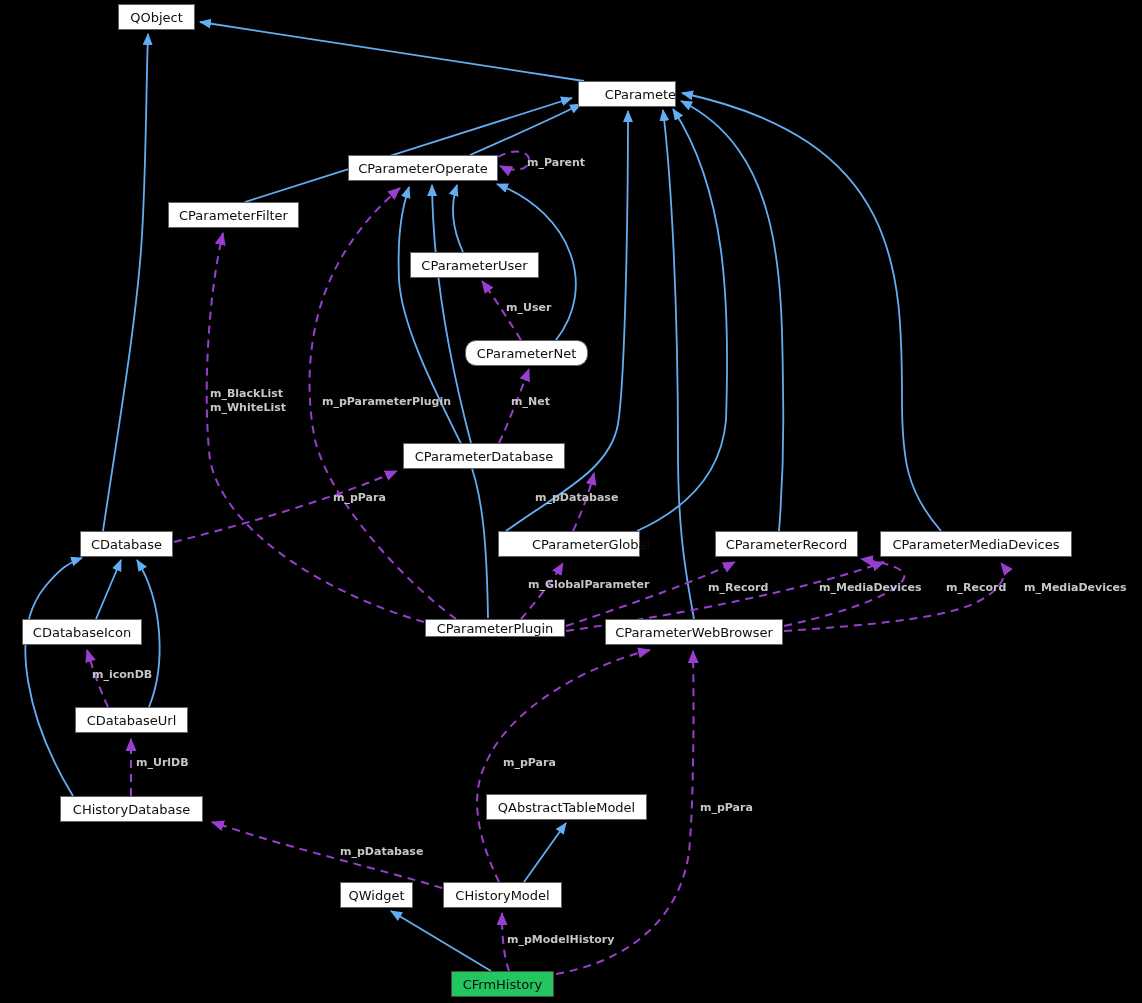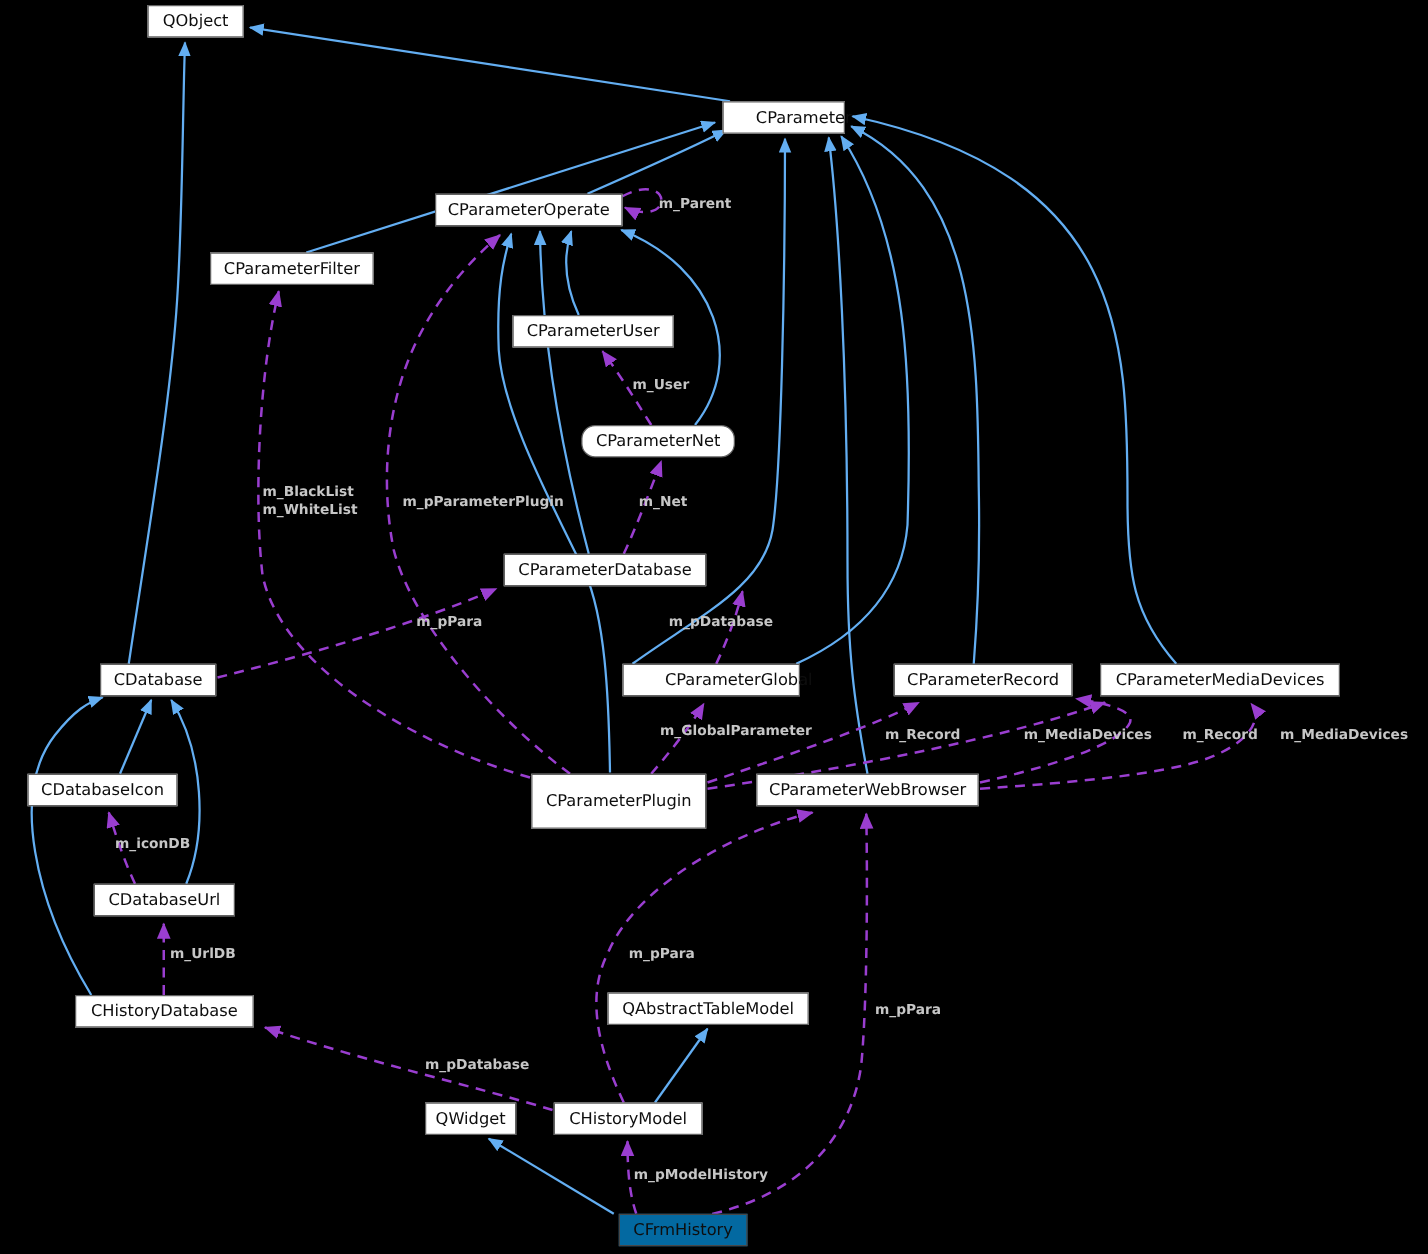--- a/index.html
+++ b/index.html
@@ -5,21 +5,21 @@
   html,body{margin:0;padding:0;background:#000;}
   #diagram{position:relative;width:1142px;height:1003px;background:#000000;overflow:hidden;
            font-family:"DejaVu Sans","Liberation Sans",sans-serif;}
   #edge-svg{position:absolute;left:0;top:0;width:1142px;height:1003px;}
   .edge{fill:none;stroke-width:1.8px;}
   .edge.inheritance{stroke:#63aef2;}
   .edge.usage{stroke:#9a3ed0;stroke-dasharray:8 6;stroke-width:2px;}
   .node{position:absolute;box-sizing:border-box;display:flex;align-items:center;justify-content:center;
         background:#ffffff;border:1.5px solid #626262;color:#0e0e0e;font-size:13px;line-height:1;
         white-space:nowrap;cursor:pointer;}
-  .node.focused{background:#0369a1;border-color:#474747;margin-left:44px;}
+  .node.focused{background:#22c55e;border-color:#474747;}
   .edge-label{position:absolute;color:#c6c6c6;font-size:11px;font-weight:600;line-height:14px;
               white-space:pre;pointer-events:none;}
 </style>
 </head>
 <body>
 
 <div id="diagram">
   <svg id="edge-svg" xmlns="http://www.w3.org/2000/svg">
     <defs>
       <marker id="arrow-blue" markerUnits="userSpaceOnUse" markerWidth="14" markerHeight="12" refX="11" refY="5" orient="auto">
@@ -73,21 +73,21 @@
       <div class="node" style="left: 578px; top: 81px; width: 98px; height: 26px; padding-left: 32px;">CParameter</div>
       <div class="node" style="left: 348px; top: 155px; width: 150px; height: 26px;">CParameterOperate</div>
       <div class="node" style="left: 168px; top: 202px; width: 131px; height: 26px;">CParameterFilter</div>
       <div class="node" style="left: 410px; top: 252px; width: 129px; height: 26px;">CParameterUser</div>
       <div class="node" style="left: 465px; top: 340px; width: 123px; height: 26px; border-radius: 11px;">CParameterNet</div>
       <div class="node" style="left: 403px; top: 443px; width: 162px; height: 26px;">CParameterDatabase</div>
       <div class="node" style="left: 80px; top: 531px; width: 93px; height: 26px;">CDatabase</div>
       <div class="node" style="left: 498px; top: 531px; width: 142px; height: 26px; padding-left: 44px;">CParameterGlobal</div>
       <div class="node" style="left: 715px; top: 531px; width: 143px; height: 26px;">CParameterRecord</div>
       <div class="node" style="left: 880px; top: 531px; width: 192px; height: 26px;">CParameterMediaDevices</div>
-      <div class="node" style="left: 425px; top: 619px; width: 140px; height: 44px;">CParameterPlugin</div>
+      <div class="node" style="left: 425px; top: 619px; width: 140px; height: 18px;">CParameterPlugin</div>
       <div class="node" style="left: 605px; top: 619px; width: 178px; height: 26px;">CParameterWebBrowser</div>
       <div class="node" style="left: 22px; top: 619px; width: 120px; height: 26px;">CDatabaseIcon</div>
       <div class="node" style="left: 75px; top: 707px; width: 113px; height: 26px;">CDatabaseUrl</div>
       <div class="node" style="left: 60px; top: 796px; width: 143px; height: 26px;">CHistoryDatabase</div>
       <div class="node" style="left: 486px; top: 794px; width: 161px; height: 26px;">QAbstractTableModel</div>
       <div class="node" style="left: 340px; top: 882px; width: 73px; height: 26px;">QWidget</div>
       <div class="node" style="left: 443px; top: 882px; width: 119px; height: 26px;">CHistoryModel</div>
       <div class="node focused" style="left: 451px; top: 971px; width: 103px; height: 26px;">CFrmHistory</div>
     </div>
   <div id="label-layer">

